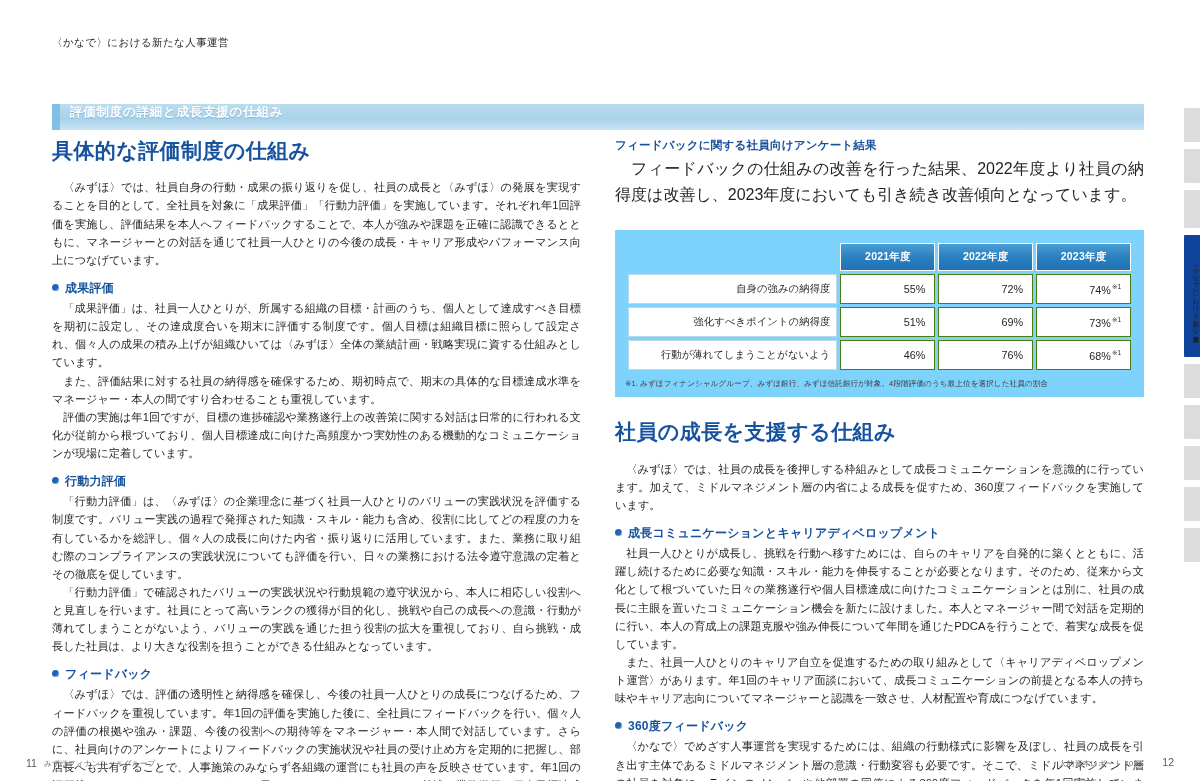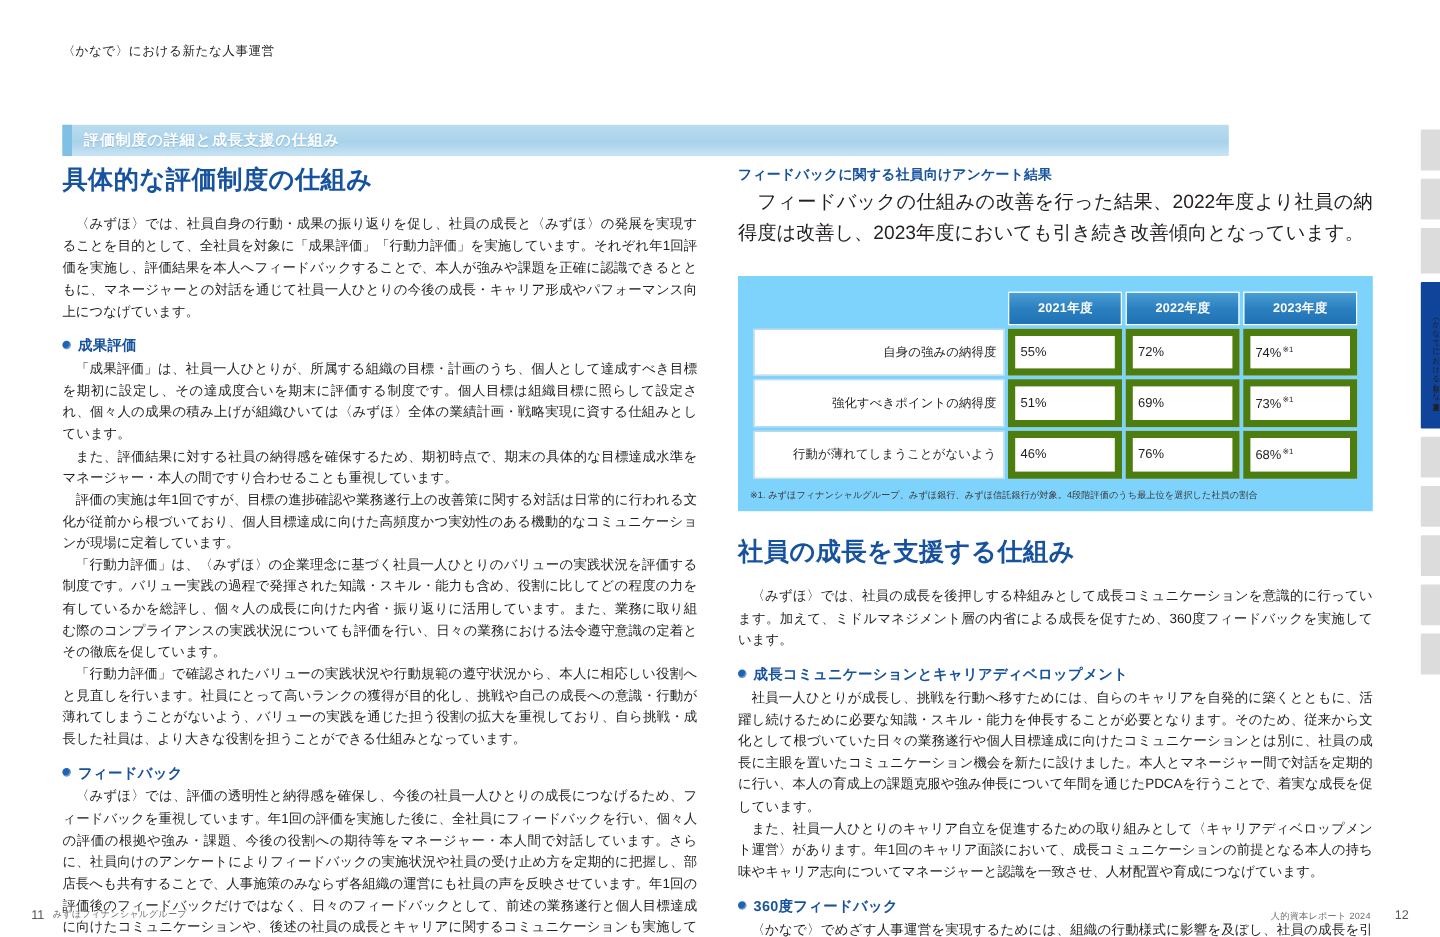--- a/index.html
+++ b/index.html
@@ -32,25 +32,24 @@
     position: absolute;
     left: 52px;
     top: 104px;
     width: 1092px;
     height: 620px;
   }
 
   
   .section-banner {
     position: relative;
-    width: 972px;
+    width: 1092px;
     height: 26px;
     background: linear-gradient(to bottom, #bcdcef 0%, #a8d2ea 55%, #c9e4f4 100%);
     display: flex;
-    align-items: center;
   }
   .section-banner .banner-accent {
     width: 8px;
     height: 26px;
     background: #7fc0e4;
     flex: 0 0 auto;
   }
   .section-banner .banner-title {
     font-size: 12.5px;
     font-weight: bold;
@@ -171,23 +170,24 @@
     font-size: 10.3px;
     text-align: right;
     padding: 7px 6px 7px 9px;
     color: #231f20;
     border: 1px solid #bcd9ec;
     letter-spacing: .01em;
   }
   table.survey td.val {
     background: #ffffff;
     font-size: 10.8px;
+    text-align: right;
     padding: 7px 9px 7px 4px;
     color: #231f20;
-    border: 6px solid #4d7c0f;
+    border: 1px solid #4d7c0f;
   }
   table.survey td.val sup {
     font-size: 6.5px;
     vertical-align: super;
     margin-left: 1px;
   }
   .table-note {
     font-size: 7.6px;
     color: #3a3a3a;
     margin-top: 6px;
@@ -232,21 +232,21 @@
     left: 0;
     bottom: 12px;
     width: 1200px;
     height: 18px;
   }
   .footer-left {
     position: absolute;
     left: 26px;
     bottom: 0;
     display: flex;
-    align-items: flex-start;
+    align-items: flex-end;
     gap: 7px;
     color: #6d6e71;
   }
   .footer-right {
     position: absolute;
     right: 26px;
     bottom: 0;
     display: flex;
     align-items: baseline;
     gap: 20px;
@@ -283,20 +283,24 @@
       <p class="body">〈みずほ〉では、社員自身の行動・成果の振り返りを促し、社員の成長と〈みずほ〉の発展を実現することを目的として、全社員を対象に「成果評価」「行動力評価」を実施しています。それぞれ年1回評価を実施し、評価結果を本人へフィードバックすることで、本人が強みや課題を正確に認識できるとともに、マネージャーとの対話を通じて社員一人ひとりの今後の成長・キャリア形成やパフォーマンス向上につなげています。</p>
 
       <div class="bullet-heading">
         <span class="dot"></span>
         <span>成果評価</span>
       </div>
       <p class="body">「成果評価」は、社員一人ひとりが、所属する組織の目標・計画のうち、個人として達成すべき目標を期初に設定し、その達成度合いを期末に評価する制度です。個人目標は組織目標に照らして設定され、個々人の成果の積み上げが組織ひいては〈みずほ〉全体の業績計画・戦略実現に資する仕組みとしています。</p>
       <p class="body">また、評価結果に対する社員の納得感を確保するため、期初時点で、期末の具体的な目標達成水準をマネージャー・本人の間ですり合わせることも重視しています。</p>
       <p class="body">評価の実施は年1回ですが、目標の進捗確認や業務遂行上の改善策に関する対話は日常的に行われる文化が従前から根づいており、個人目標達成に向けた高頻度かつ実効性のある機動的なコミュニケーションが現場に定着しています。</p>
 
+      <div class="bullet-heading">
+        <span class="dot"></span>
+        <span>行動力評価</span>
+      </div>
       <p class="body">「行動力評価」は、〈みずほ〉の企業理念に基づく社員一人ひとりのバリューの実践状況を評価する制度です。バリュー実践の過程で発揮された知識・スキル・能力も含め、役割に比してどの程度の力を有しているかを総評し、個々人の成長に向けた内省・振り返りに活用しています。また、業務に取り組む際のコンプライアンスの実践状況についても評価を行い、日々の業務における法令遵守意識の定着とその徹底を促しています。</p>
       <p class="body">「行動力評価」で確認されたバリューの実践状況や行動規範の遵守状況から、本人に相応しい役割へと見直しを行います。社員にとって高いランクの獲得が目的化し、挑戦や自己の成長への意識・行動が薄れてしまうことがないよう、バリューの実践を通じた担う役割の拡大を重視しており、自ら挑戦・成長した社員は、より大きな役割を担うことができる仕組みとなっています。</p>
 
       <div class="bullet-heading">
         <span class="dot"></span>
         <span>フィードバック</span>
       </div>
       <p class="body">〈みずほ〉では、評価の透明性と納得感を確保し、今後の社員一人ひとりの成長につなげるため、フィードバックを重視しています。年1回の評価を実施した後に、全社員にフィードバックを行い、個々人の評価の根拠や強み・課題、今後の役割への期待等をマネージャー・本人間で対話しています。さらに、社員向けのアンケートによりフィードバックの実施状況や社員の受け止め方を定期的に把握し、部店長へも共有することで、人事施策のみならず各組織の運営にも社員の声を反映させています。年1回の評価後のフィードバックだけではなく、日々のフィードバックとして、前述の業務遂行と個人目標達成に向けたコミュニケーションや、後述の社員の成長とキャリアに関するコミュニケーションも実施しています。</p>
 
     </div>

